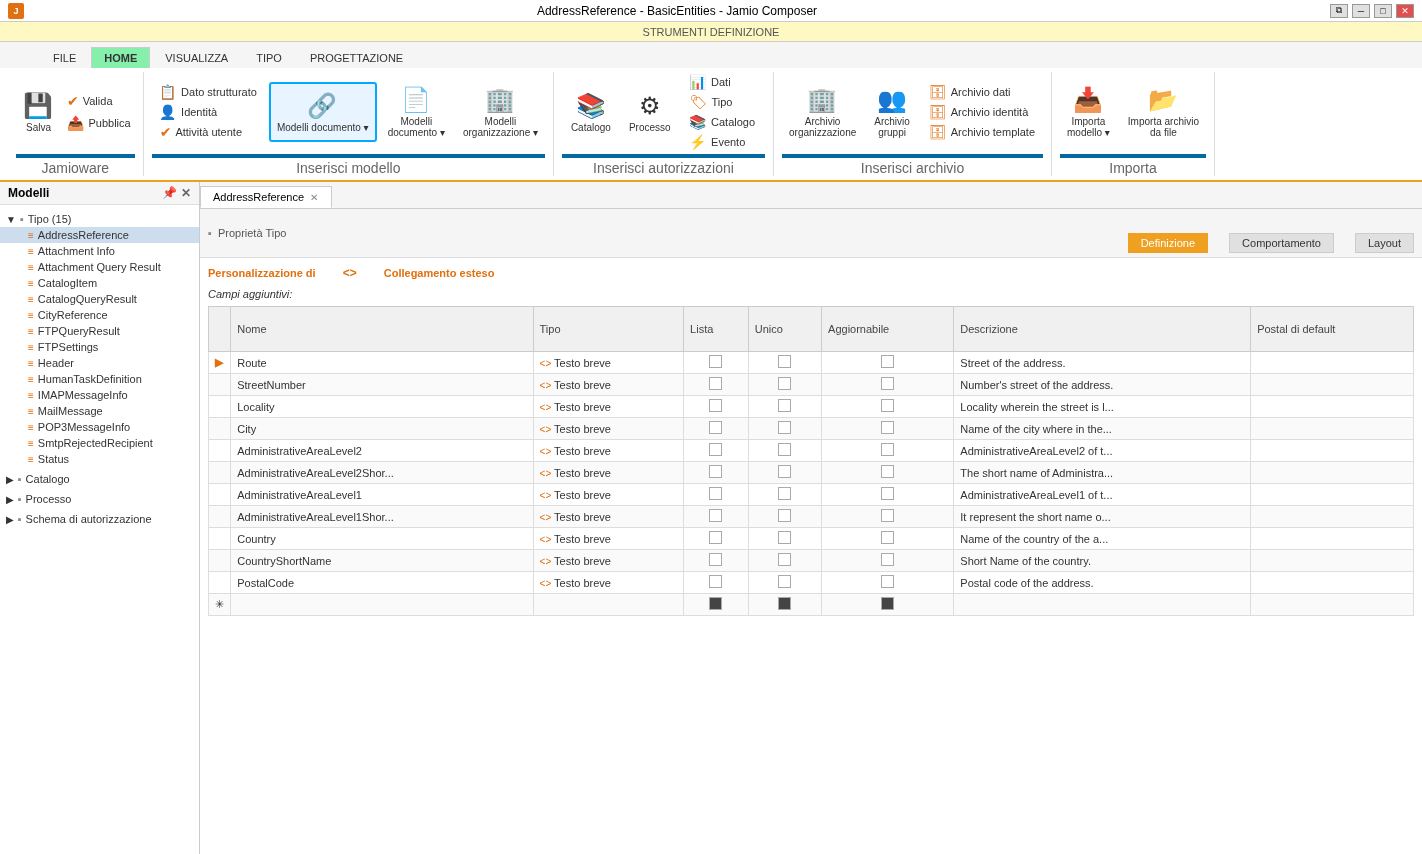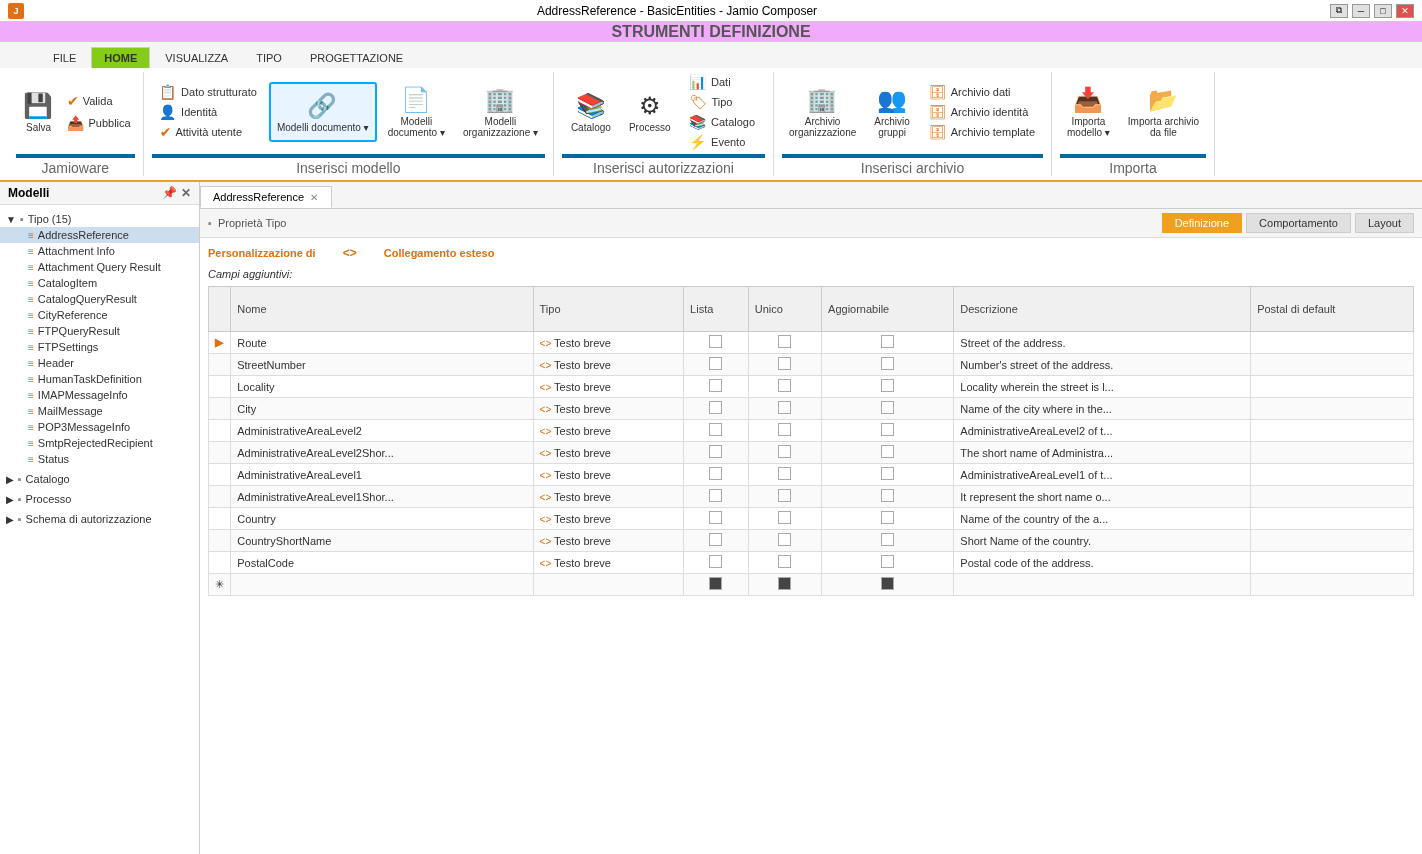--- a/index.html
+++ b/index.html
@@ -31,21 +31,21 @@
       padding: 4px 12px;
       font-size: 11px;
       cursor: pointer;
       border: 1px solid transparent;
       border-bottom: none;
       margin-right: 2px;
       background: transparent;
       color: #333;
     }
     .ribbon-tab.active {
-      background: #84cc16;
+      background: #86efac;
       border-color: #ccc;
       font-weight: bold;
       color: #333;
     }
 
     
     #ribbon {
       background: #fff;
       border-bottom: 2px solid #f0a020;
       padding: 4px 8px;
@@ -254,29 +254,28 @@
       width: 13px; height: 13px;
       border: 1px solid #aaa;
       display: inline-block;
       background: #fff;
     }
     .chk.filled { background: #444; }
     .desc-text { color: #555; font-size: 11px; }
 
     
     #strumenti-bar {
-      background: #f0abfc;
+      background: #fef9c3;
       height: 20px;
       display: flex;
       align-items: center;
       justify-content: center;
       border-bottom: 1px solid #ccc;
-      font-size: 16px;
+      font-size: 11px;
       color: #555;
-      font-weight: bold;
     }
   </style>
 </head>
 <body>
 
 <div id="titlebar">
   <div style="display:flex; align-items:center; gap:6px;">
     <div style="width:16px; height:16px; background:#e07010; border-radius:2px; display:flex; align-items:center; justify-content:center; color:#fff; font-size:9px; font-weight:bold;">J</div>
   </div>
   <div>AddressReference - BasicEntities - Jamio Composer</div>
@@ -545,21 +544,21 @@
       <div class="doc-tab active">
         <span>AddressReference</span>
         <span class="close-btn">✕</span>
       </div>
     </div>
 
     <div id="property-header">
       <span class="prop-icon">▪</span>
       <span>Proprietà Tipo</span>
 
-      <div style="margin-left:auto; display:flex; gap:4px;">
+      <div style="margin-left:auto; display:flex; gap:21px;margin-top:20px;">
         <div class="right-tab active">Definizione</div>
         <div class="right-tab">Comportamento</div>
         <div class="right-tab">Layout</div>
       </div>
     </div>
 
     <div id="content-inner">
       <div class="section-title">
         <span>Personalizzazione di</span>
         &nbsp;<span class="orange-text" style="font-size:12px;">&lt;&gt;</span>&nbsp;

